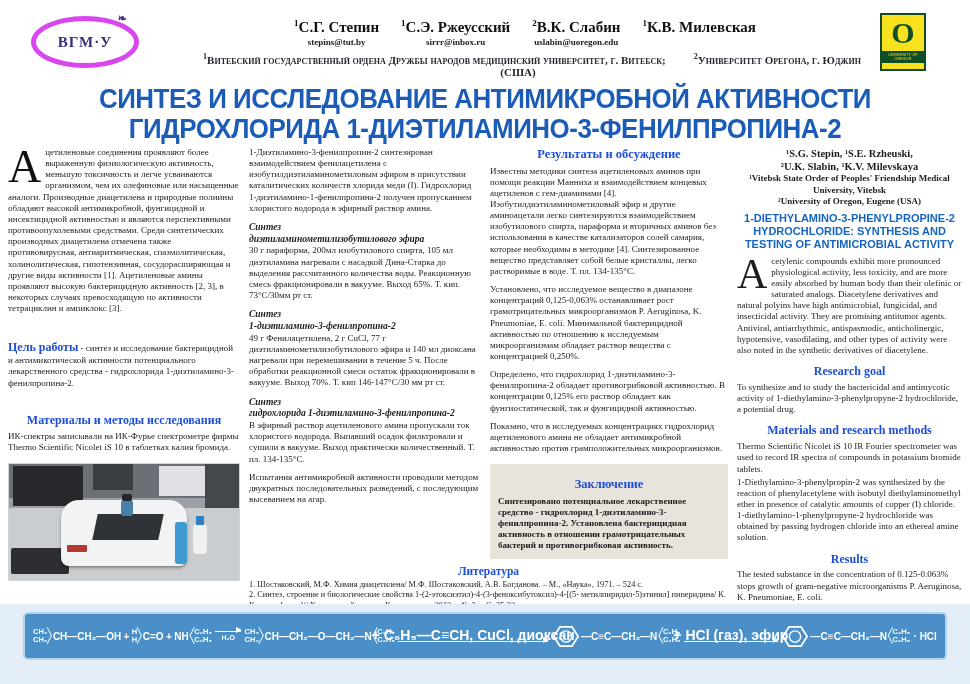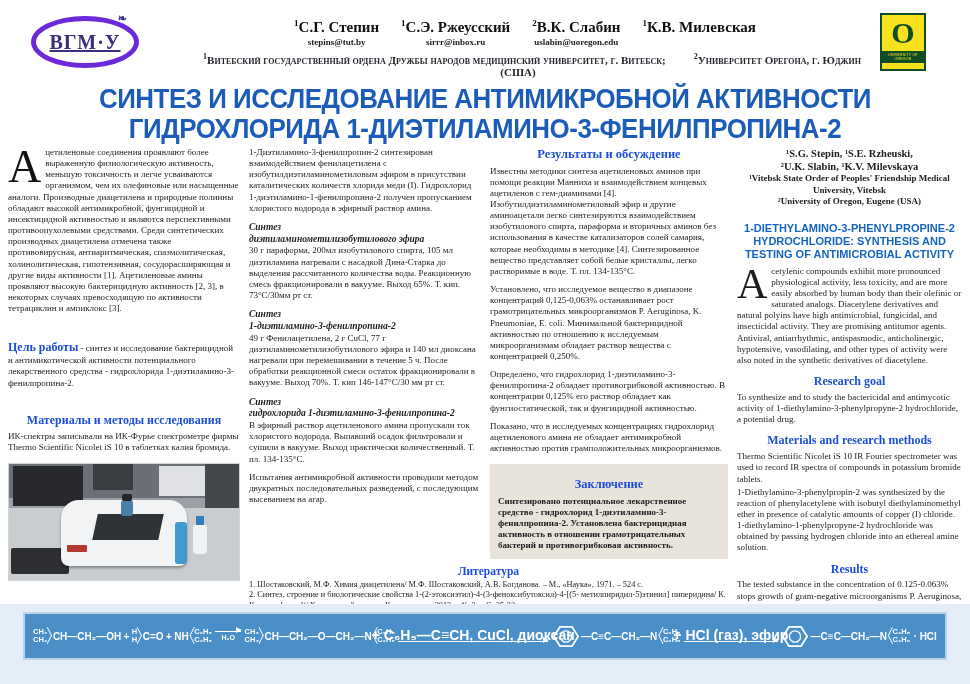--- a/index.html
+++ b/index.html
@@ -8,24 +8,24 @@
     position:relative; width:970px; height:684px; background:#ffffff;
     font-family:"Liberation Serif", serif; color:#1d1d1f; overflow:hidden;
   }
   
   .header {
     position:absolute; top:0; left:0; right:0; height:84px;
     display:grid; grid-template-columns:170px 1fr 90px; align-items:center;
   }
   .logo-wrap { display:flex; justify-content:center; }
   .vgmu {
-    width:108px; height:52px; border:5px solid #6d28d9; border-radius:50%;
+    width:108px; height:52px; border:5px solid #d946ef; border-radius:50%;
     display:flex; align-items:center; justify-content:center;
-    color:#3d2d7c; font-weight:bold; font-size:20px; letter-spacing:1px;
-    position:relative; background:#fff;text-decoration:underline;
+    color:#3d2d7c; font-weight:bold; font-size:15px; letter-spacing:1px;
+    position:relative; background:#fff;
   }
   .vgmu::after{ content:"❧"; position:absolute; top:-9px; right:6px; color:#3d2d7c; font-size:11px;}
   .header-center { text-align:center; }
   .authors-row { display:flex; justify-content:center; gap:22px; align-items:flex-start; margin-top:12px;}
   .author { text-align:center; }
   .author .name { font-weight:bold; font-size:15px; color:#111; white-space:nowrap; }
   .author .name sup { font-size:9px; }
   .author .email { font-size:9px; font-weight:bold; color:#222; margin-top:1px; }
   .affil-row { margin-top:5px; font-variant:small-caps; font-weight:bold; font-size:11px; color:#26262e; }
   .affil-row .aff { margin:0 14px; }
@@ -57,21 +57,21 @@
   .conclusion-box { background:#e8e4db; padding:13px 8px 7px 8px; margin-top:10px; }
   .conclusion-box .h-center { margin:0 0 3px 0; font-size:12.5px; }
   .conclusion-box p { margin:0; font-weight:bold; }
   .lit .h-center{ margin:2px 0 2px 0; font-size:11.5px;}
   .lit .ref { font-size:8.3px; line-height:1.25; }
   
   .col4 { text-align:center; }
   .col4 p { text-align:left; }
   .en-authors { font-weight:bold; font-size:10.5px; line-height:1.25;font-family:Liberation Serif, serif; }
   .en-affil { font-weight:bold; font-size:9px; line-height:1.25; }
-  .en-title { color:#1565c0; font-family:"Liberation Sans",sans-serif; font-weight:bold; font-size:11px; line-height:1.2; margin:15px 0 4px 0; }
+  .en-title { color:#1565c0; font-family:"Liberation Sans",sans-serif; font-weight:bold; font-size:11px; line-height:1.2; margin:5px 0 4px 0; }
   .en-drop { float:left; font-size:42px; line-height:34px; padding:1px 4px 0 0; }
   
   .photo { position:relative; width:100%; height:118px; margin-top:10px; background:#9aa0a5; overflow:hidden; border:1px solid #cfd4d8;}
   .ph-shelf{position:absolute;top:0;left:0;right:0;height:34px;background:#6b7076;}
   .ph-dark1{position:absolute;top:2px;left:4px;width:70px;height:40px;background:#26282b;}
   .ph-dark2{position:absolute;top:0;left:84px;width:40px;height:26px;background:#3a3d41;}
   .ph-white-box{position:absolute;top:2px;left:150px;width:52px;height:30px;background:#dfe1e4;}
   .ph-dark3{position:absolute;top:0;right:0;width:34px;height:118px;background:#44474c;}
   .ph-bench{position:absolute;bottom:0;left:0;right:0;height:72px;background:#c9cdd0;}
   .ph-kbd{position:absolute;bottom:6px;left:2px;width:58px;height:26px;background:#2c2e31;border-radius:2px;}
@@ -79,21 +79,21 @@
   .ph-screen{position:absolute;bottom:40px;left:86px;width:66px;height:26px;background:#2f3237;transform:skewX(-12deg);}
   .ph-knob{position:absolute;bottom:64px;left:112px;width:12px;height:16px;background:#4a7fa8;border-radius:3px;}
   .ph-knob::after{content:"";position:absolute;top:-6px;left:1px;width:10px;height:7px;background:#23252a;border-radius:2px;}
   .ph-blue{position:absolute;bottom:16px;left:166px;width:12px;height:42px;background:#3f9ad2;border-radius:3px;}
   .ph-bottle{position:absolute;bottom:26px;left:184px;width:14px;height:30px;background:#eef0f2;border-radius:4px;}
   .ph-bottle::after{content:"";position:absolute;top:-8px;left:3px;width:8px;height:9px;background:#2f7fc1;}
   .ph-logo{position:absolute;bottom:28px;left:58px;width:20px;height:7px;background:#b23a2e;border-radius:1px;}
   
   .footer { position:absolute; left:0; right:0; bottom:0; height:80px; background:#e2edf7;
     display:flex; justify-content:center; align-items:flex-start; padding-top:8px; }
-  .rx-box { width:924px; height:48px; background:#4a8fc7; border:2px solid #b7d3ea; border-radius:0;
+  .rx-box { width:924px; height:48px; background:#4a8fc7; border:2px solid #b7d3ea; border-radius:5px;
     display:flex; align-items:center; justify-content:space-between; padding:0 8px; color:#fff;
     font-family:"Liberation Sans",sans-serif; font-weight:bold; white-space:nowrap; }
   .chain { font-size:10px; }
   .plus { font-size:10px; padding:0 1px; }
   .branch { display:inline-flex; flex-direction:column; font-size:7.5px; line-height:8px; }
   .rbranch .row:first-child::before { content:"╱"; font-size:7px; }
   .rbranch .row:last-child::before  { content:"╲"; font-size:7px; }
   .lbranch .row:first-child::after  { content:"╲"; font-size:7px; }
   .lbranch .row:last-child::after   { content:"╱"; font-size:7px; }
   .arrow { display:inline-flex; flex-direction:column; align-items:center; margin:0 2px; }

